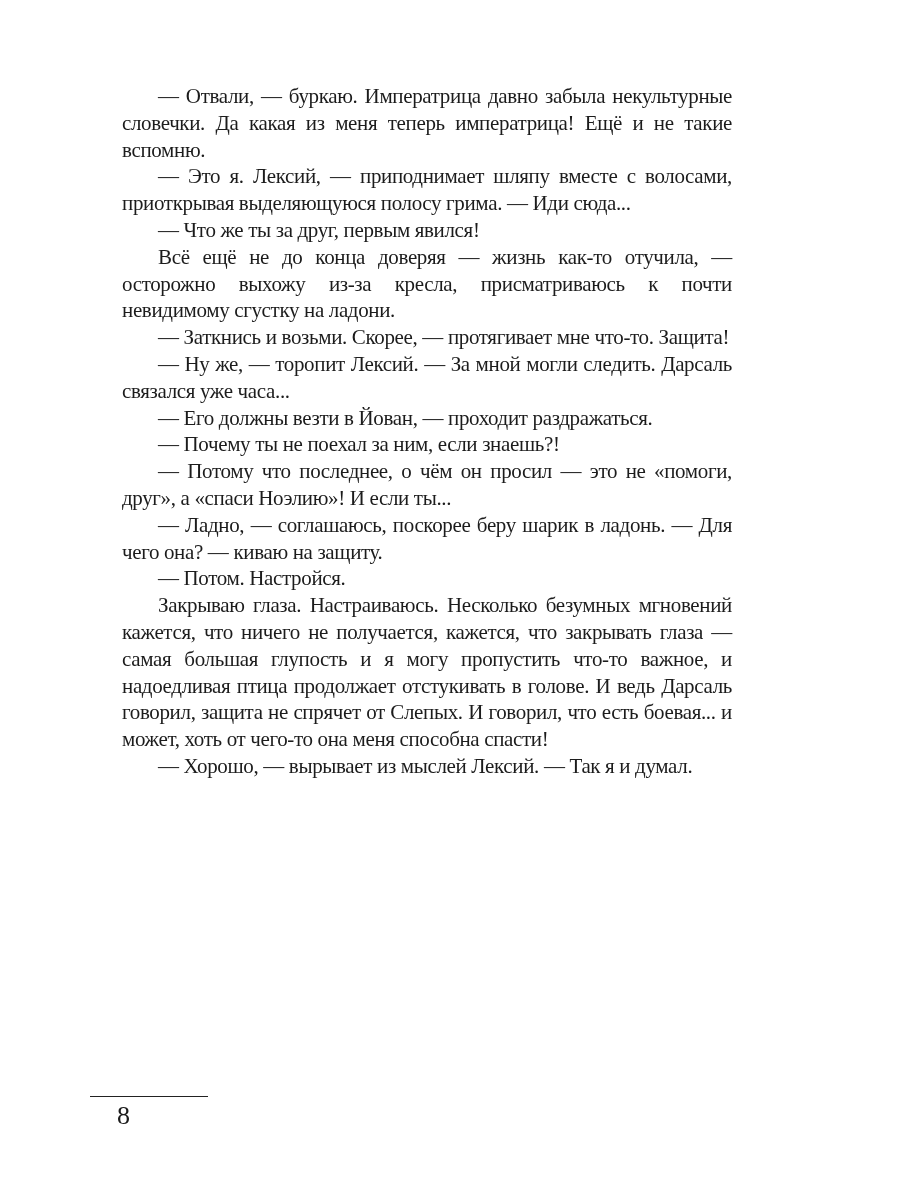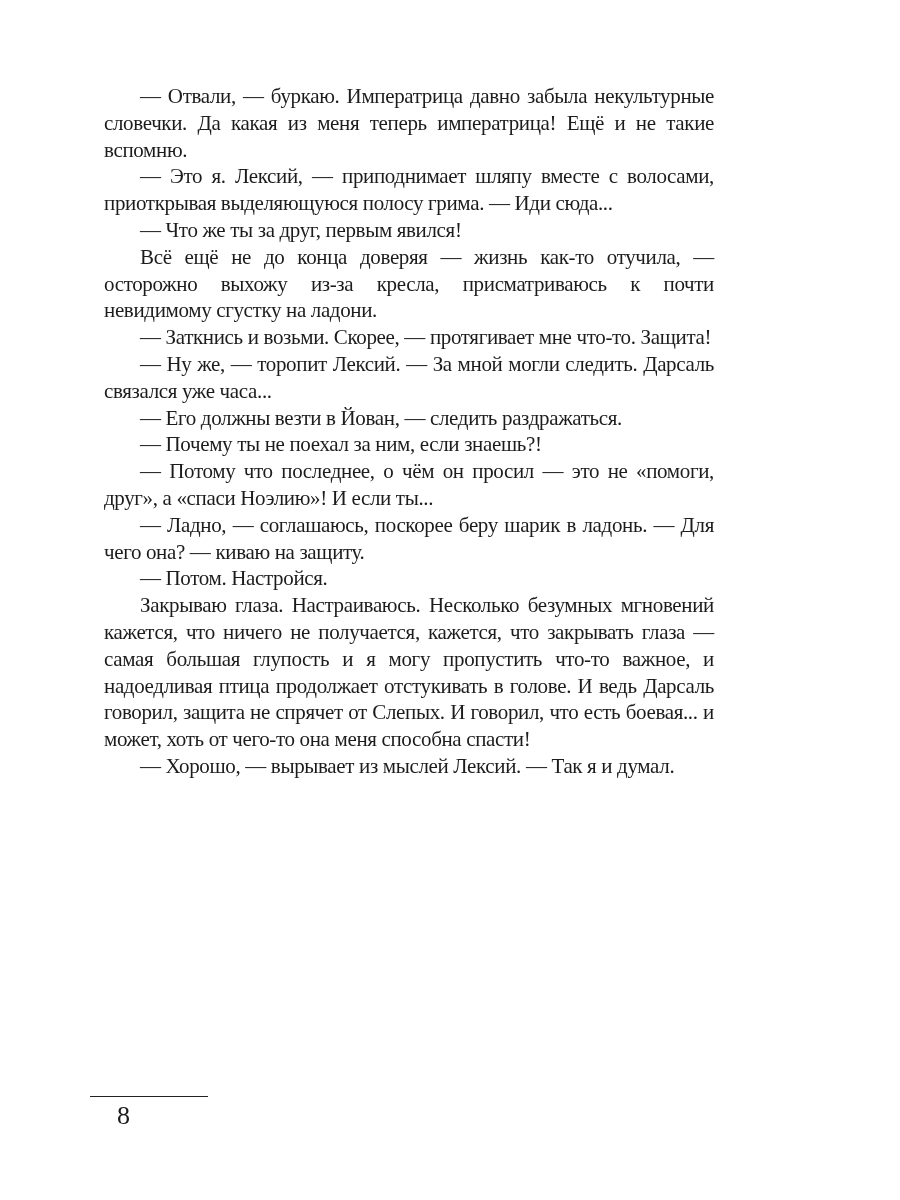--- a/index.html
+++ b/index.html
@@ -1,19 +1,19 @@
 <!DOCTYPE html>
 <html><head>
 <meta charset="utf-8">
 <style>
   html, body { margin: 0; padding: 0; background: #ffffff; }
   body { width: 900px; height: 1200px; position: relative; overflow: hidden; }
   .page {
     position: absolute;
-    left: 104px;
+    left: 122px;
     top: 83px;
     width: 610px;
     font-family: "Liberation Serif", "DejaVu Serif", serif;
     font-size: 21px;
     line-height: 26.8px;
     color: #1c1c1c;
     letter-spacing: -0.35px;
   }
   .page p {
     margin: 0;
@@ -42,21 +42,21 @@
 </head>
 <body>
 
 <div class="page">
   <p>— Отвали, — буркаю. Императрица давно забыла не­культурные словечки. Да какая из меня теперь императри­ца! Ещё и не такие вспомню.</p>
   <p>— Это я. Лексий, — приподнимает шляпу вместе с волоса­ми, приоткрывая выделяющуюся полосу грима. — Иди сюда...</p>
   <p>— Что же ты за друг, первым явился!</p>
   <p>Всё ещё не до конца доверяя — жизнь как-то отучила, — осторожно выхожу из-за кресла, присматриваюсь к почти невидимому сгустку на ладони.</p>
   <p>— Заткнись и возьми. Скорее, — протягивает мне что-то. Защита!</p>
   <p>— Ну же, — торопит Лексий. — За мной могли следить. Дарсаль связался уже часа...</p>
-  <p>— Его должны везти в Йован, — следить раздражаться.</p>
+  <p>— Его должны везти в Йован, — проходит раздражаться.</p>
   <p>— Почему ты не поехал за ним, если знаешь?!</p>
   <p>— Потому что последнее, о чём он просил — это не «помоги, друг», а «спаси Ноэлию»! И если ты...</p>
   <p>— Ладно, — соглашаюсь, поскорее беру шарик в ла­донь. — Для чего она? — киваю на защиту.</p>
   <p>— Потом. Настройся.</p>
   <p>Закрываю глаза. Настраиваюсь. Несколько безумных мгновений кажется, что ничего не получается, кажется, что закрывать глаза — самая большая глупость и я могу пропус­тить что-то важное, и надоедливая птица продолжает отсту­кивать в голове. И ведь Дарсаль говорил, защита не спрячет от Слепых. И говорил, что есть боевая... и может, хоть от чего-то она меня способна спасти!</p>
   <p>— Хорошо, — вырывает из мыслей Лексий. — Так я и думал.</p>
 </div>
 
 <div class="footer-rule"></div>
 <div class="page-number">8</div>

